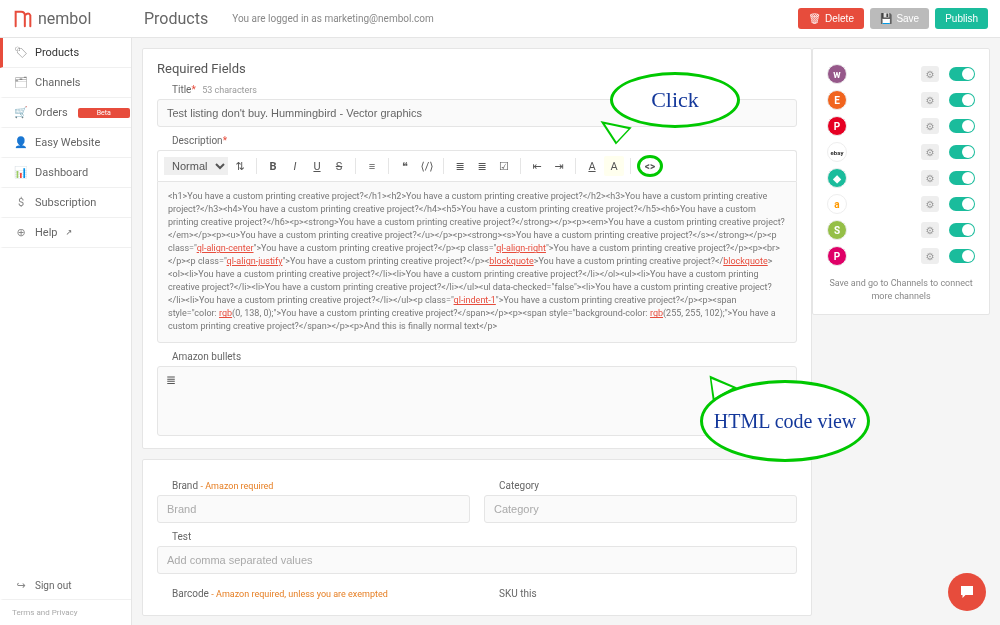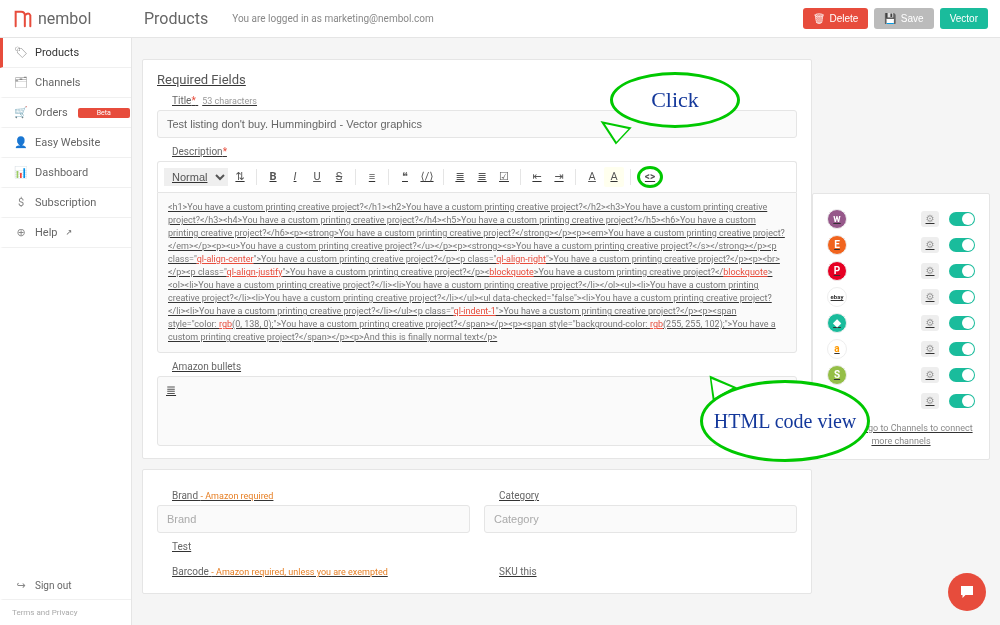--- a/index.html
+++ b/index.html
@@ -15,21 +15,21 @@
 .btn-save { background: #bbb; }
 .btn-publish { background: #1abc9c; }
 .layout { display: flex; height: calc(100% - 38px); }
 .sidebar { width: 132px; background: #fff; border-right: 1px solid #e5e5e5; display: flex; flex-direction: column; font-size: 11px; }
 .side-item { display: flex; align-items: center; gap: 8px; padding: 8px 12px; color: #666; cursor: pointer; border-left: 3px solid transparent; border-bottom: 1px solid #f0f0f0; }
 .side-item.active { border-left-color: #e74c3c; color: #333; }
 .side-icon { width: 12px; height: 12px; display: inline-flex; align-items: center; justify-content: center; font-size: 11px; color: #888; }
 .badge-beta { background: #e74c3c; color: #fff; font-size: 7px; padding: 1px 19px; border-radius: 2px; margin-left: 2px; }
 .side-foot { margin-top: auto; }
 .side-foot .side-item { font-size: 10px; }
-.main { flex: 1; overflow: auto; padding: 10px 10px; display: flex; align-items: center; text-decoration: underline; }
+.main { flex: 1; overflow: auto; padding: 10px 10px; display: flex; align-items: flex-start; }
 .panel { background: #fff; border: 1px solid #e5e5e5; border-radius: 2px; padding: 12px 14px; margin-bottom: 10px; }
 .left-col { flex: 1; min-width: 0; }
 .right-col { width: 178px; }
 .section-title { font-size: 13px; color: #555; margin-bottom: 8px; }
 .field-label { font-size: 10px; color: #666; margin: 8px 15px 4px; }
 .req { color: #e74c3c; }
 .amz-req { color: #e67e22; font-size: 9px; }
 .charcount { color: #999; font-size: 9px; margin-left: 4px; }
 .input { width: 100%; border: 1px solid #e5e5e5; border-radius: 3px; padding: 7px 9px; font-size: 11px; color: #666; background: #fafafa; }
 .input::placeholder { color: #aaa; }
@@ -74,21 +74,21 @@
   <span class="login-info">You are logged in as marketing@nembol.com</span>
   <div class="top-actions">
     <button class="btn btn-delete">
         <span>🗑</span>
         <span>Delete</span>
       </button>
     <button class="btn btn-save">
         <span>💾</span>
         <span>Save</span>
       </button>
-    <button class="btn btn-publish">Vector</button>
+    <button class="btn btn-publish">Publish</button>
   </div>
 </div>
 
 <div class="layout">
   <div class="sidebar">
     <div id="side-items">
         <div class="side-item active">
           <span class="side-icon">🏷</span>
           <span>Products</span>
         </div>
@@ -179,20 +179,21 @@
           <div>
             <div class="field-label"><span>Brand</span> <span class="amz-req">- Amazon required</span></div>
             <input class="input" placeholder="Brand" style="">
           </div>
           <div>
             <div class="field-label">Category</div>
             <input class="input" placeholder="Category" style="">
           </div>
         </div>
         <div class="field-label">Test</div>
+        <input class="input" placeholder="Add comma separated values" style="">
         <div class="row2" style="margin-top:6px">
           <div class="field-label"><span>Barcode</span> <span class="amz-req">- Amazon required, unless you are exempted</span></div>
           <div class="field-label">SKU this</div>
         </div>
       </div>
     </div>
 
     <div class="right-col">
       <div class="panel">
         <div id="channel-list">

